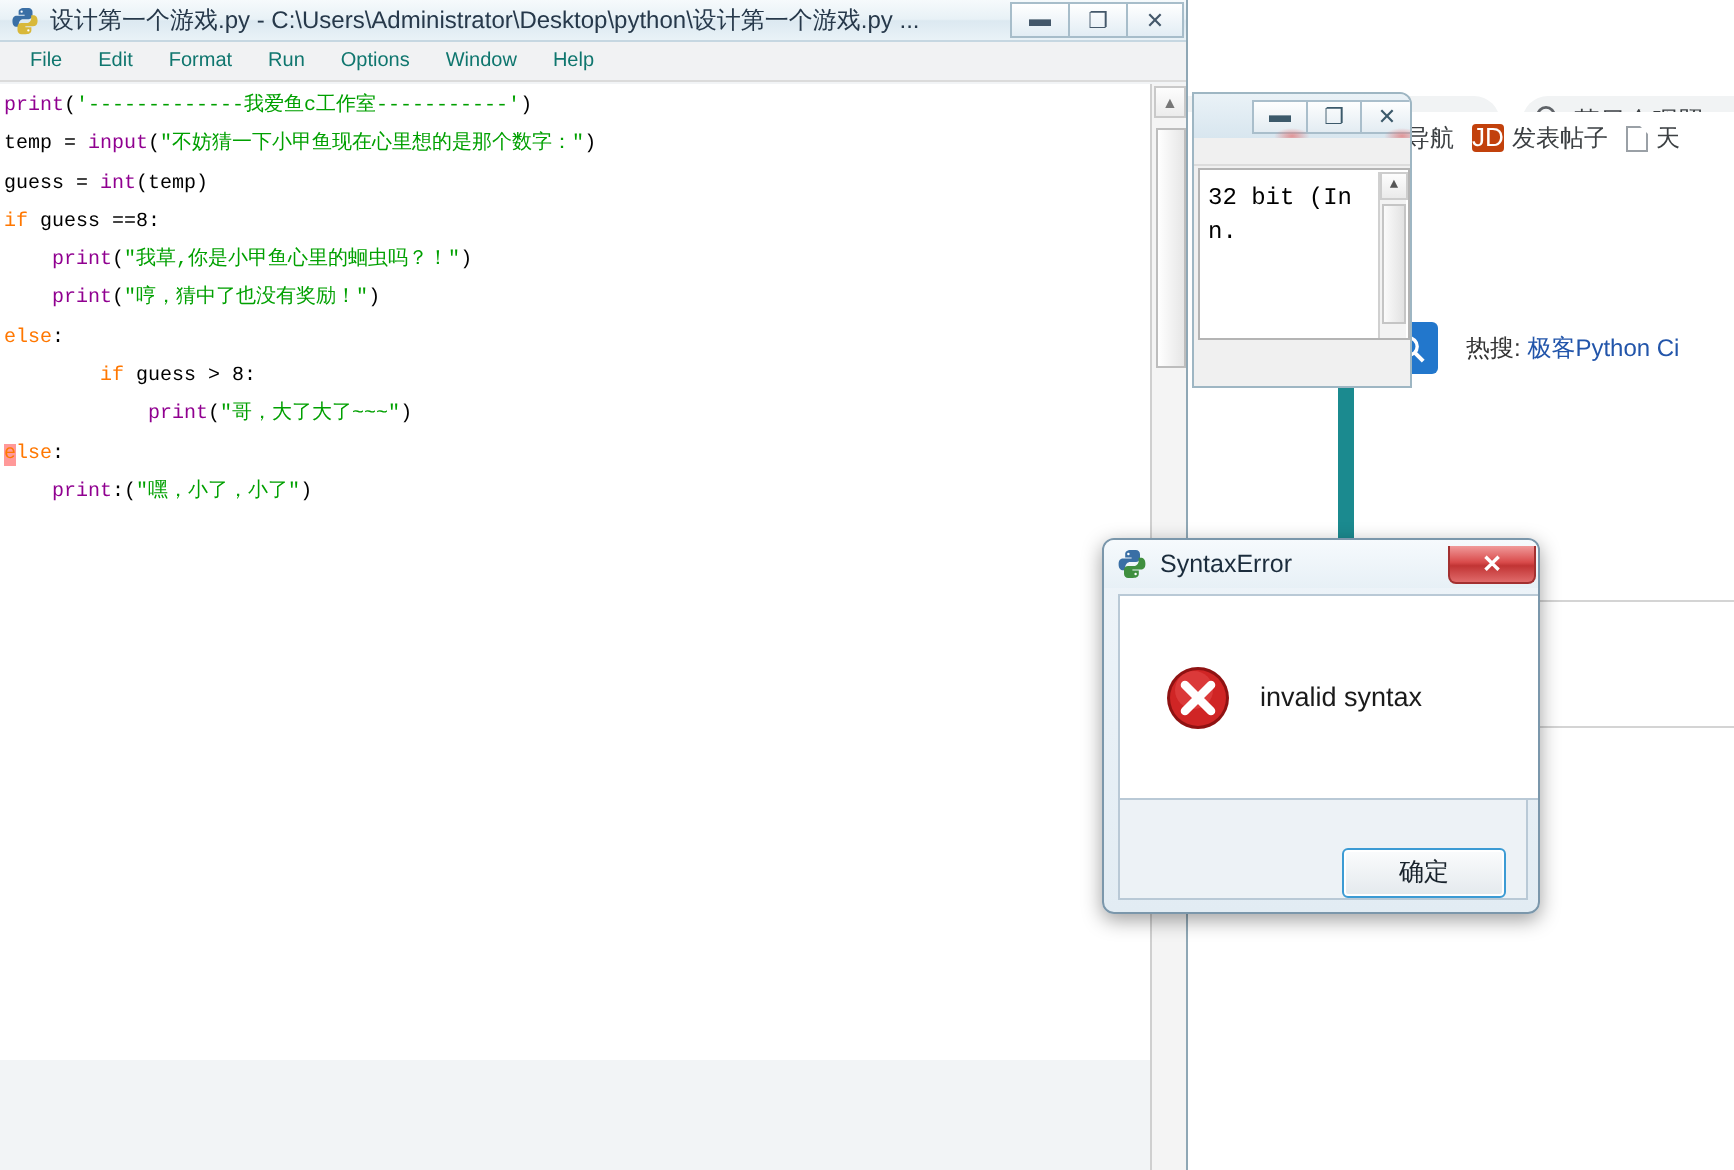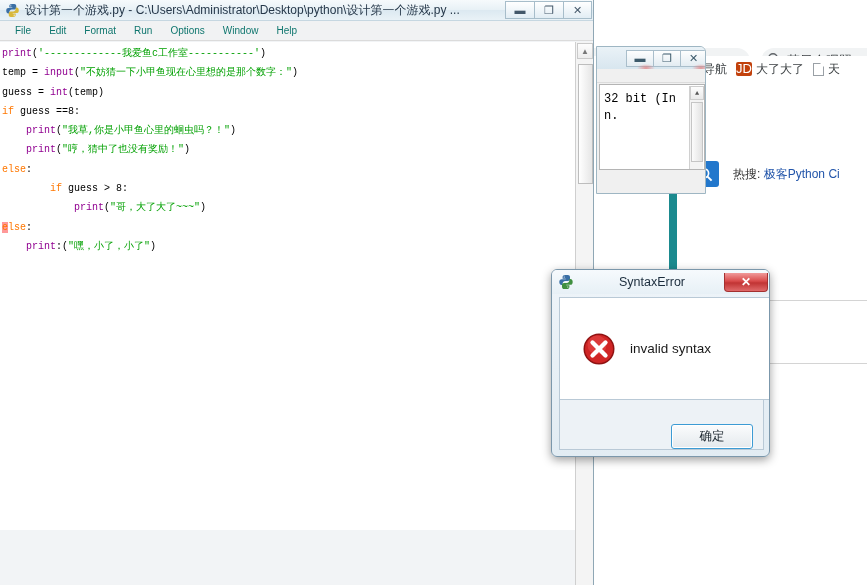--- a/index.html
+++ b/index.html
@@ -264,21 +264,20 @@
     background: linear-gradient(to bottom,#eef4f9,#e2ecf3);
     border:1px solid #7b97ab;
     border-radius: 6px;
     box-shadow: 0 3px 10px rgba(0,0,0,.38);
     overflow:hidden;
   }
   .dlg-titlebar {
     position:absolute; left:0; top:0; width:219px; height:24px;
     display:flex; align-items:center;
     background: linear-gradient(to bottom,#f6fafd,#e7f0f6);
-    text-align: center;
   }
   .dlg-icon { width:16px; height:16px; margin-left:6px; flex:0 0 16px; }
   .dlg-title { font-size:12.5px; color:#1b2c3c; margin-left:6px; flex:1 1 auto; white-space:nowrap; }
   .dlg-close {
     width:44px; height:19px; margin-right:3px; border-radius:0 0 4px 4px;
     background: linear-gradient(to bottom,#f09a9a 0%, #d94b4b 45%, #c13434 55%, #e06a6a 100%);
     border:1px solid #a33030; border-top:none;
     display:flex; align-items:center; justify-content:center;
     color:#ffffff; font-size:12px; font-weight:bold;
   }
@@ -348,21 +347,21 @@
         <span class="br-searchtext">落日余晖照</span>
       </div>
     </div>
 
     <div class="br-bookmarks">
       <div class="bm-item">
         <span>购物导航</span>
       </div>
       <div class="bm-item">
         <span class="bm-jd">JD</span>
-        <span>大了大了</span>
+        <span>发表帖子</span>
       </div>
       <div class="bm-item">
         <span class="bm-pagico"></span>
         <span>天</span>
       </div>
     </div>
 
     <div class="br-page">
       <div class="pg-teal-strip"></div>
 

